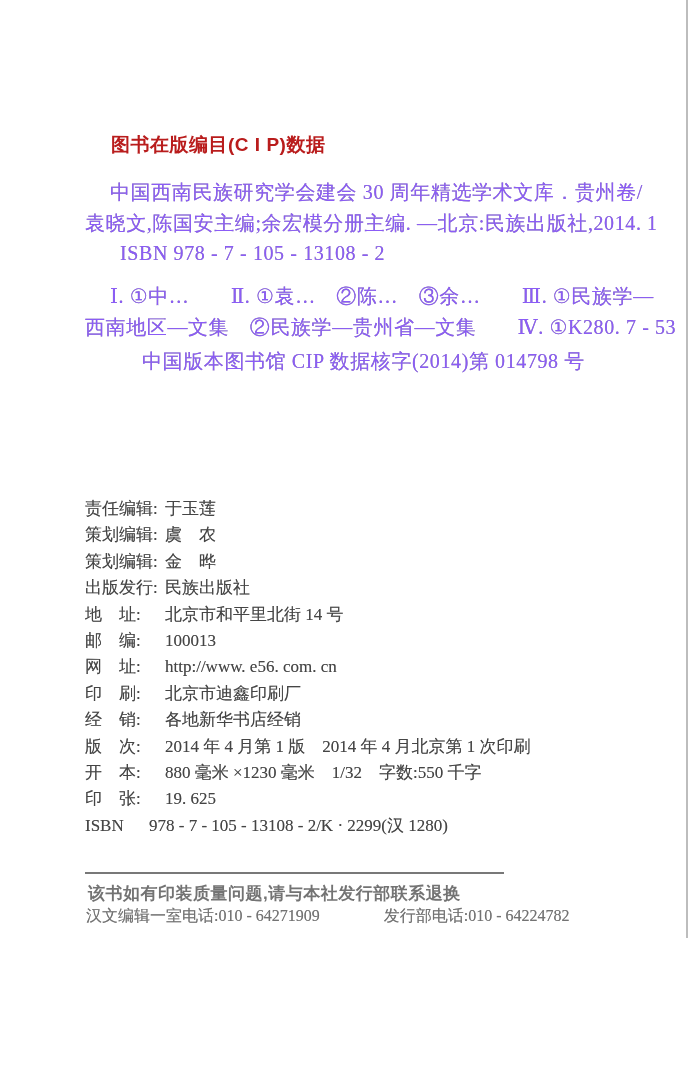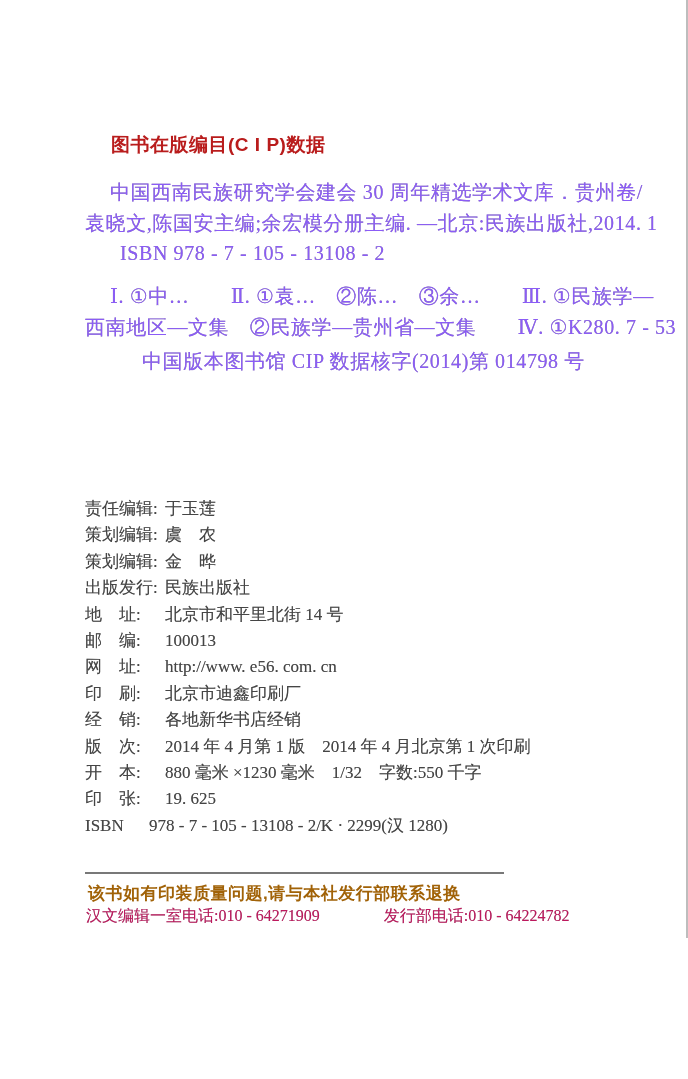--- a/index.html
+++ b/index.html
@@ -83,31 +83,31 @@
     height: 2px;
     background: #787878;
   }
   .footer-notice {
     position: absolute;
     left: 88px;
     top: 882px;
     font-family: "Liberation Sans", "DejaVu Sans", sans-serif;
     font-weight: 700;
     font-size: 17px;
-    color: #a16207;
+    color: #737373;
     letter-spacing: 0.5px;
     white-space: pre;
   }
   .footer-phones {
     position: absolute;
     left: 86px;
     top: 906px;
     display: flex;
     font-size: 16px;
-    color: #be185d;
+    color: #737373;
     white-space: pre;
     text-shadow: 0 0 0.5px rgba(90,90,90,0.5);
   }
   .phone-right { margin-left: 64px; }
 </style>
 </head>
 <body>
 
 <div class="page">
 

